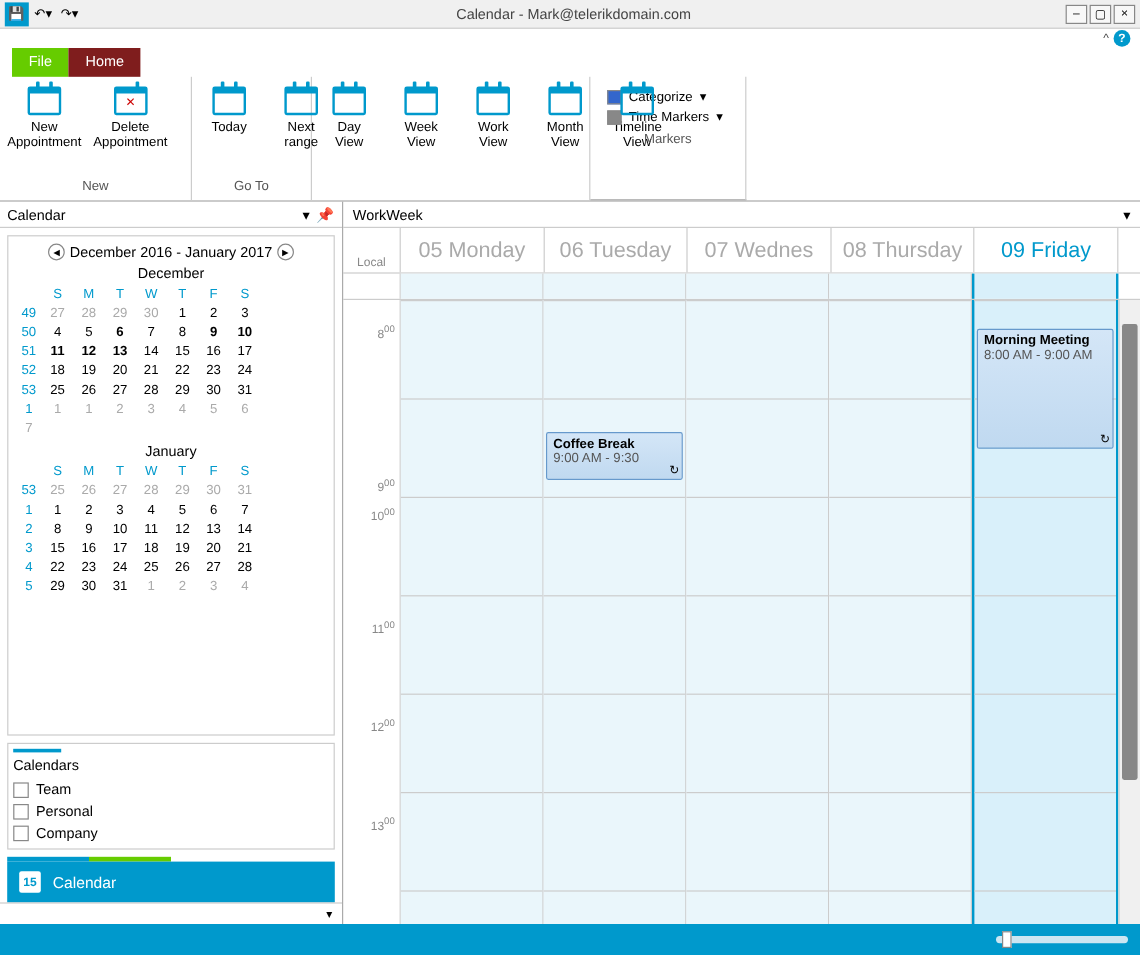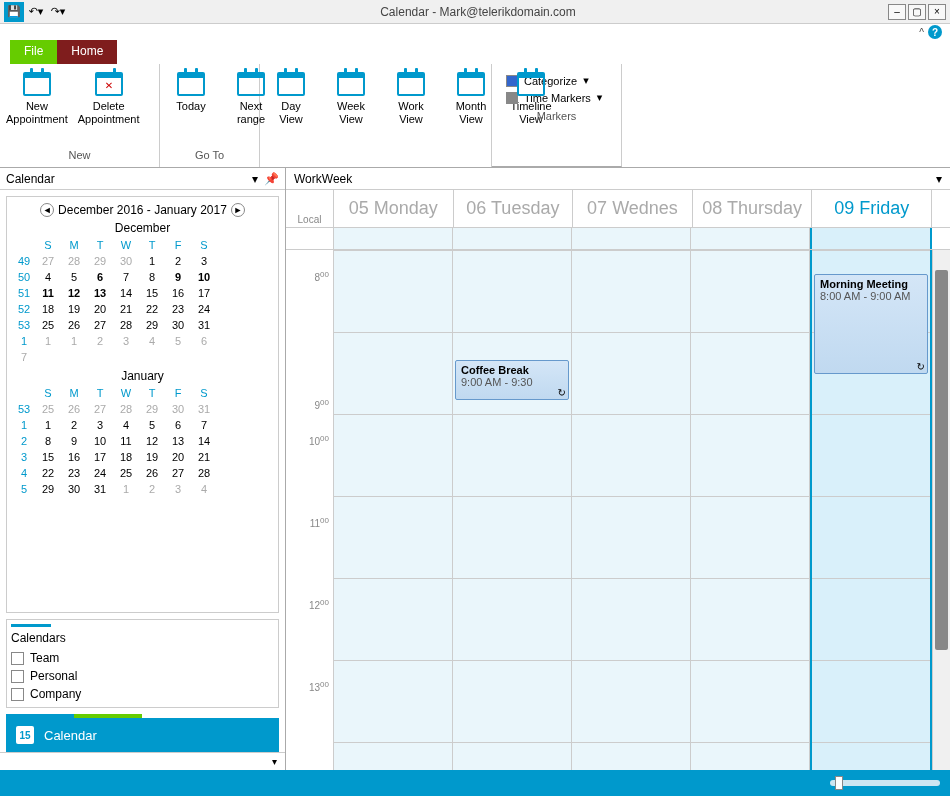--- a/index.html
+++ b/index.html
@@ -412,21 +412,21 @@
           <div class="dc"></div>
           <div class="dc today"></div>
         </div>
       <div class="sc"></div>
     </div>
 
     <div class="time-grid">
       <div class="time-gutter" id="time-gutter">
           <div class="time-label" style="top: 20px;">8<sup>00</sup></div>
           <div class="time-label" style="top: 102px; margin-top: 46px;">9<sup>00</sup></div>
-          <div class="time-label" style="top: 184px;">10<sup>00</sup></div>
+          <div class="time-label" style="top: 172px;">10<sup>00</sup></div>
           <div class="time-label" style="top: 266px;">11<sup>00</sup></div>
           <div class="time-label" style="top: 348px;">12<sup>00</sup></div>
           <div class="time-label" style="top: 430px;">13<sup>00</sup></div>
         </div>
       <div class="day-cols" id="day-cols">
           <div class="day-col">
             <div class="hour-line" style="top: 0px;"></div>
             <div class="hour-line" style="top: 82px;"></div>
             <div class="hour-line" style="top: 164px;"></div>
             <div class="hour-line" style="top: 246px;"></div>

